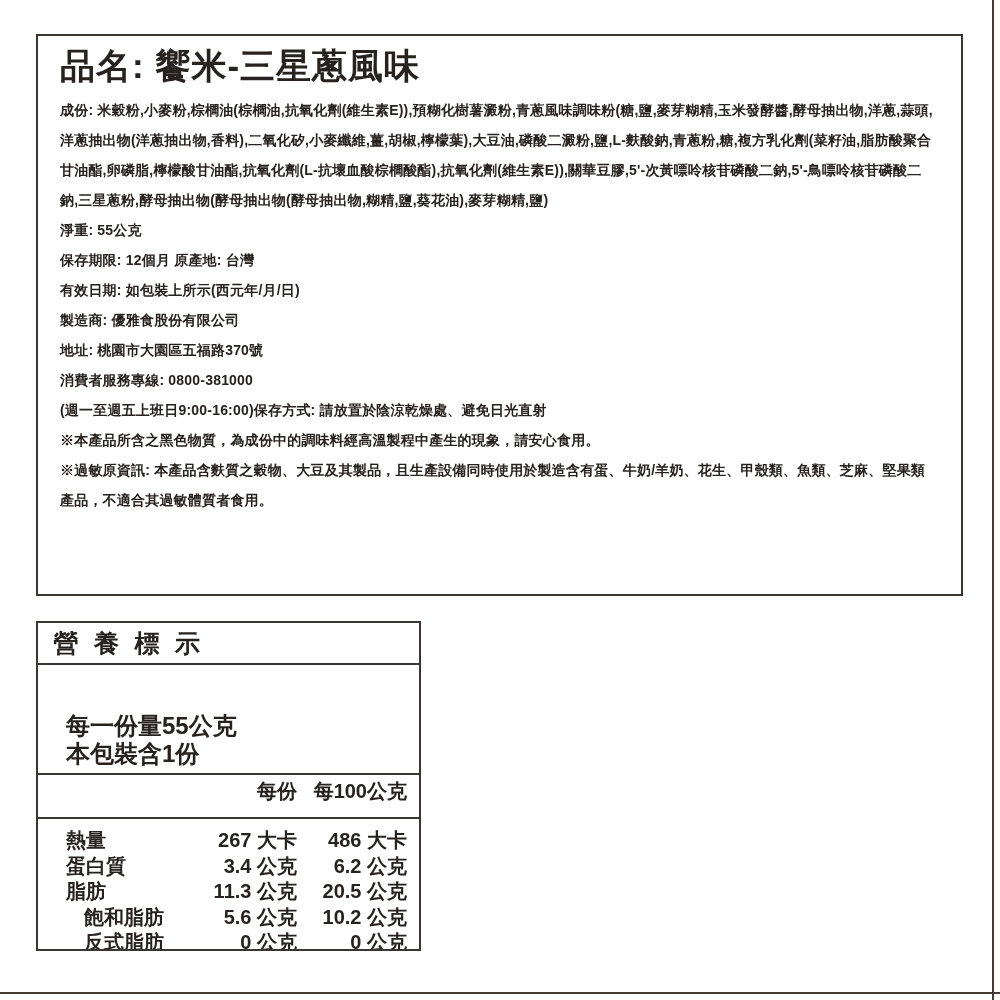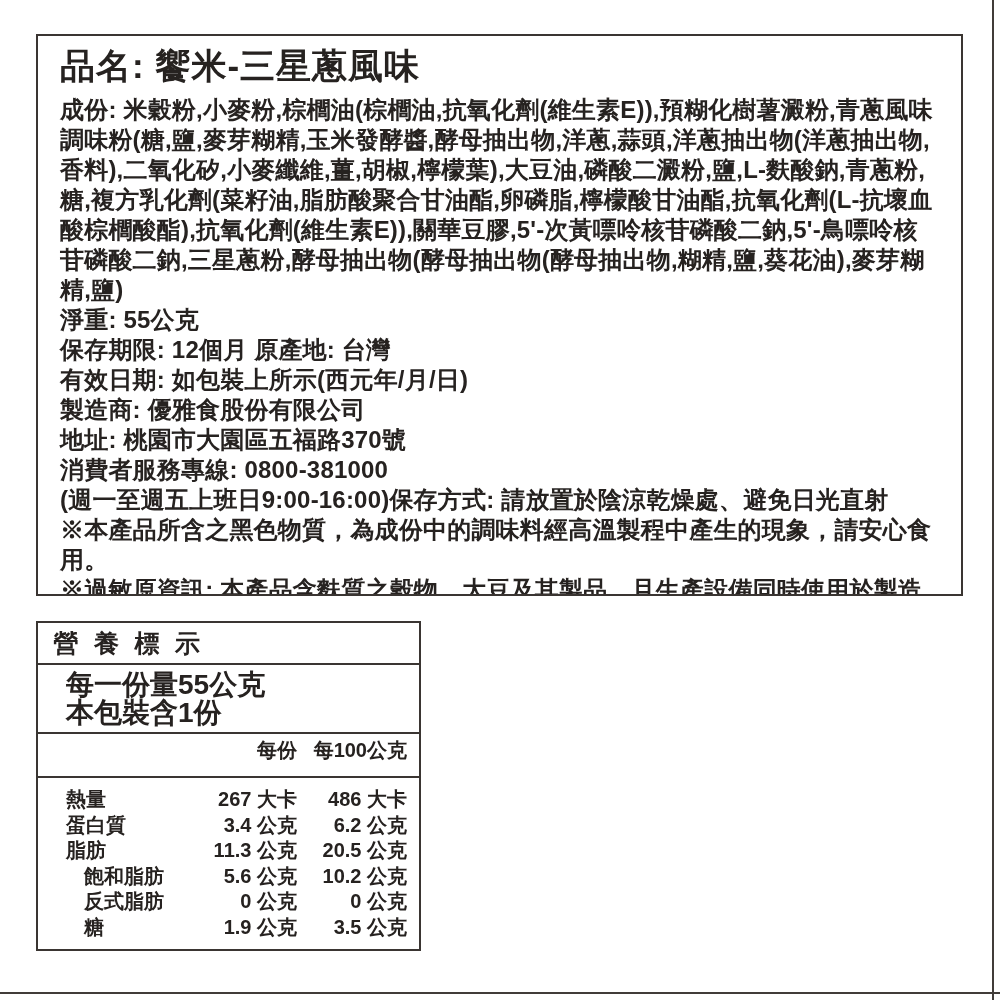--- a/index.html
+++ b/index.html
@@ -42,21 +42,21 @@
   }
   .product-title {
     margin: 2px 0 7px 0;
     font-size: 35px;
     font-weight: 700;
     letter-spacing: 1px;
     line-height: 1.25;
   }
   .info-text p {
     margin: 0;
-    font-size: 24px;
+    font-size: 14px;
     line-height: 30px;
     font-weight: 600;
     letter-spacing: 0.2px;
   }
 
   
   .nutrition-box {
     position: absolute;
     left: 36px; top: 621px;
     width: 385px; height: 330px;
@@ -69,24 +69,25 @@
   .n-title {
     font-size: 25px;
     font-weight: 700;
     letter-spacing: 0.62em;
     text-indent: 0.62em;
     padding: 4px 0 3px 0;
     border-bottom: 2px solid #3a3532;
   }
   .n-serving {
     padding: 6px 10px 5px 28px;
-    font-size: 28px;
+    font-size: 24px;
     line-height: 28px;
     font-weight: 600;
     border-bottom: 2px solid #3a3532;
+    margin-top: 41px;
   }
   .n-serving div { margin: 0; }
   .n-cols {
     display: flex;
     justify-content: flex-end;
     font-size: 20px;
     font-weight: 600;
     padding: 3px 12px 12px 28px;
     border-bottom: 2px solid #3a3532;
   }

